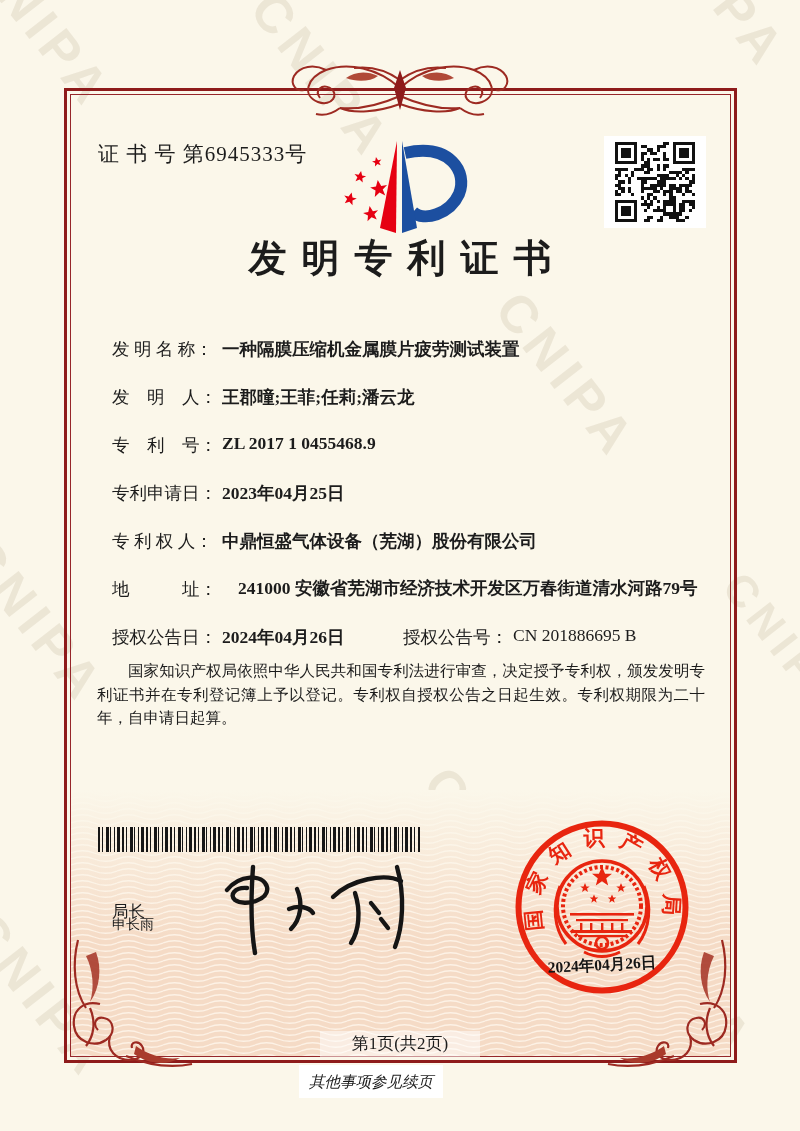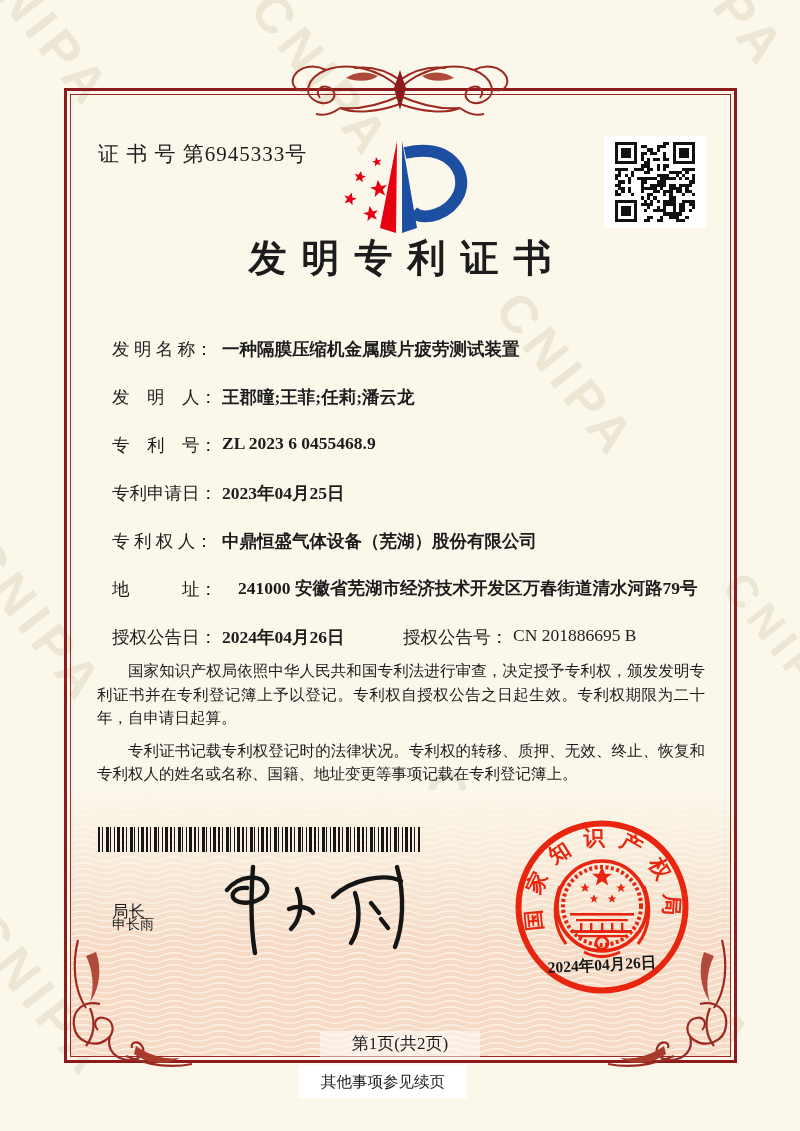--- a/index.html
+++ b/index.html
@@ -57,22 +57,22 @@
   #signature{left:205px;top:845px;z-index:4;}
 
   #seal{left:505px;top:810px;z-index:5;}
   .seal-arc-text{font-size:21px;font-weight:700;letter-spacing:13px;fill:#e8250f;
       font-family:"Liberation Serif",serif;}
   .seal-date{font-size:15.5px;font-weight:700;fill:#151515;
       font-family:"Liberation Serif",serif;}
 
   .pagenum{left:320px;top:1031px;width:160px;height:26px;z-index:4;
       background:rgba(255,255,255,.5);text-align:center;line-height:26px;font-size:17px;}
-  .contnote{left:299px;top:1065px;width:168px;height:33px;background:#fff;z-index:4;
-      text-align:center;line-height:33px;font-size:15.5px;}
+  .contnote{left:299px;top:1065px;width:144px;height:33px;background:#fff;z-index:4;
+      text-align:center;line-height:33px;font-size:15.5px;font-style:italic;}
 </style>
 </head>
 <body>
 
 <span class="wm" style="left:-55px;top:-5px">CNIPA</span>
 <span class="wm" style="left:620px;top:-45px">CNIPA</span>
 <span class="wm" style="left:225px;top:45px">CNIPA</span>
 <span class="wm" style="left:-62px;top:590px">CNIPA</span>
 <span class="wm" style="left:470px;top:345px">CNIPA</span>
 <span class="wm small" style="left:700px;top:620px">CNIPA</span>
@@ -461,21 +461,21 @@
 <div class="row">
   <span class="lab" style="left:112px;top:337px">发 明 名 称：</span>
   <span class="val" style="top:337px">一种隔膜压缩机金属膜片疲劳测试装置</span>
 </div>
 <div class="row">
   <span class="lab" style="left:112px;top:385px">发　明　人：</span>
   <span class="val" style="top:385px">王郡曈;王菲;任莉;潘云龙</span>
 </div>
 <div class="row">
   <span class="lab" style="left:112px;top:433px">专　利　号：</span>
-  <span class="val" style="top:433px">ZL 2023 6 0455468.9</span>
+  <span class="val" style="top:433px">ZL 2017 1 0455468.9</span>
 </div>
 <div class="row">
   <span class="lab" style="left:112px;top:481px">专利申请日：</span>
   <span class="val" style="top:481px">2023年04月25日</span>
 </div>
 <div class="row">
   <span class="lab" style="left:112px;top:529px">专 利 权 人：</span>
   <span class="val" style="top:529px">中鼎恒盛气体设备（芜湖）股份有限公司</span>
 </div>
 <div class="row">
@@ -484,21 +484,20 @@
 </div>
 <div class="row">
   <span class="lab" style="left:112px;top:625px">授权公告日：</span>
   <span class="val" style="top:625px">2024年04月26日</span>
   <span class="lab" style="left:403px;top:625px">授权公告号：</span>
   <span class="lab" style="left:513px;top:625px">CN 201886695 B</span>
 </div>
 
 <div class="abs paras">
   <p>国家知识产权局依照中华人民共和国专利法进行审查，决定授予专利权，颁发发明专利证书并在专利登记簿上予以登记。专利权自授权公告之日起生效。专利权期限为二十年，自申请日起算。</p>
-  <p>专利证书记载专利权登记时的法律状况。专利权的转移、质押、无效、终止、恢复和专利权人的姓名或名称、国籍、地址变更等事项记载在专利登记簿上。</p>
 </div>
 
 <div class="abs barcode"></div>
 
 <div class="abs signer-title">局长</div>
 <div class="abs signer-name">申长雨</div>
 
 <svg id="signature" class="abs" width="240" height="120" viewBox="0 0 240 120">
   <g fill="none" stroke="#151515" stroke-width="4.4" stroke-linecap="round">
     <path d="M22,45 C34,30 58,28 62,42 C65,55 40,62 30,55 C24,50 30,42 42,43"></path>

